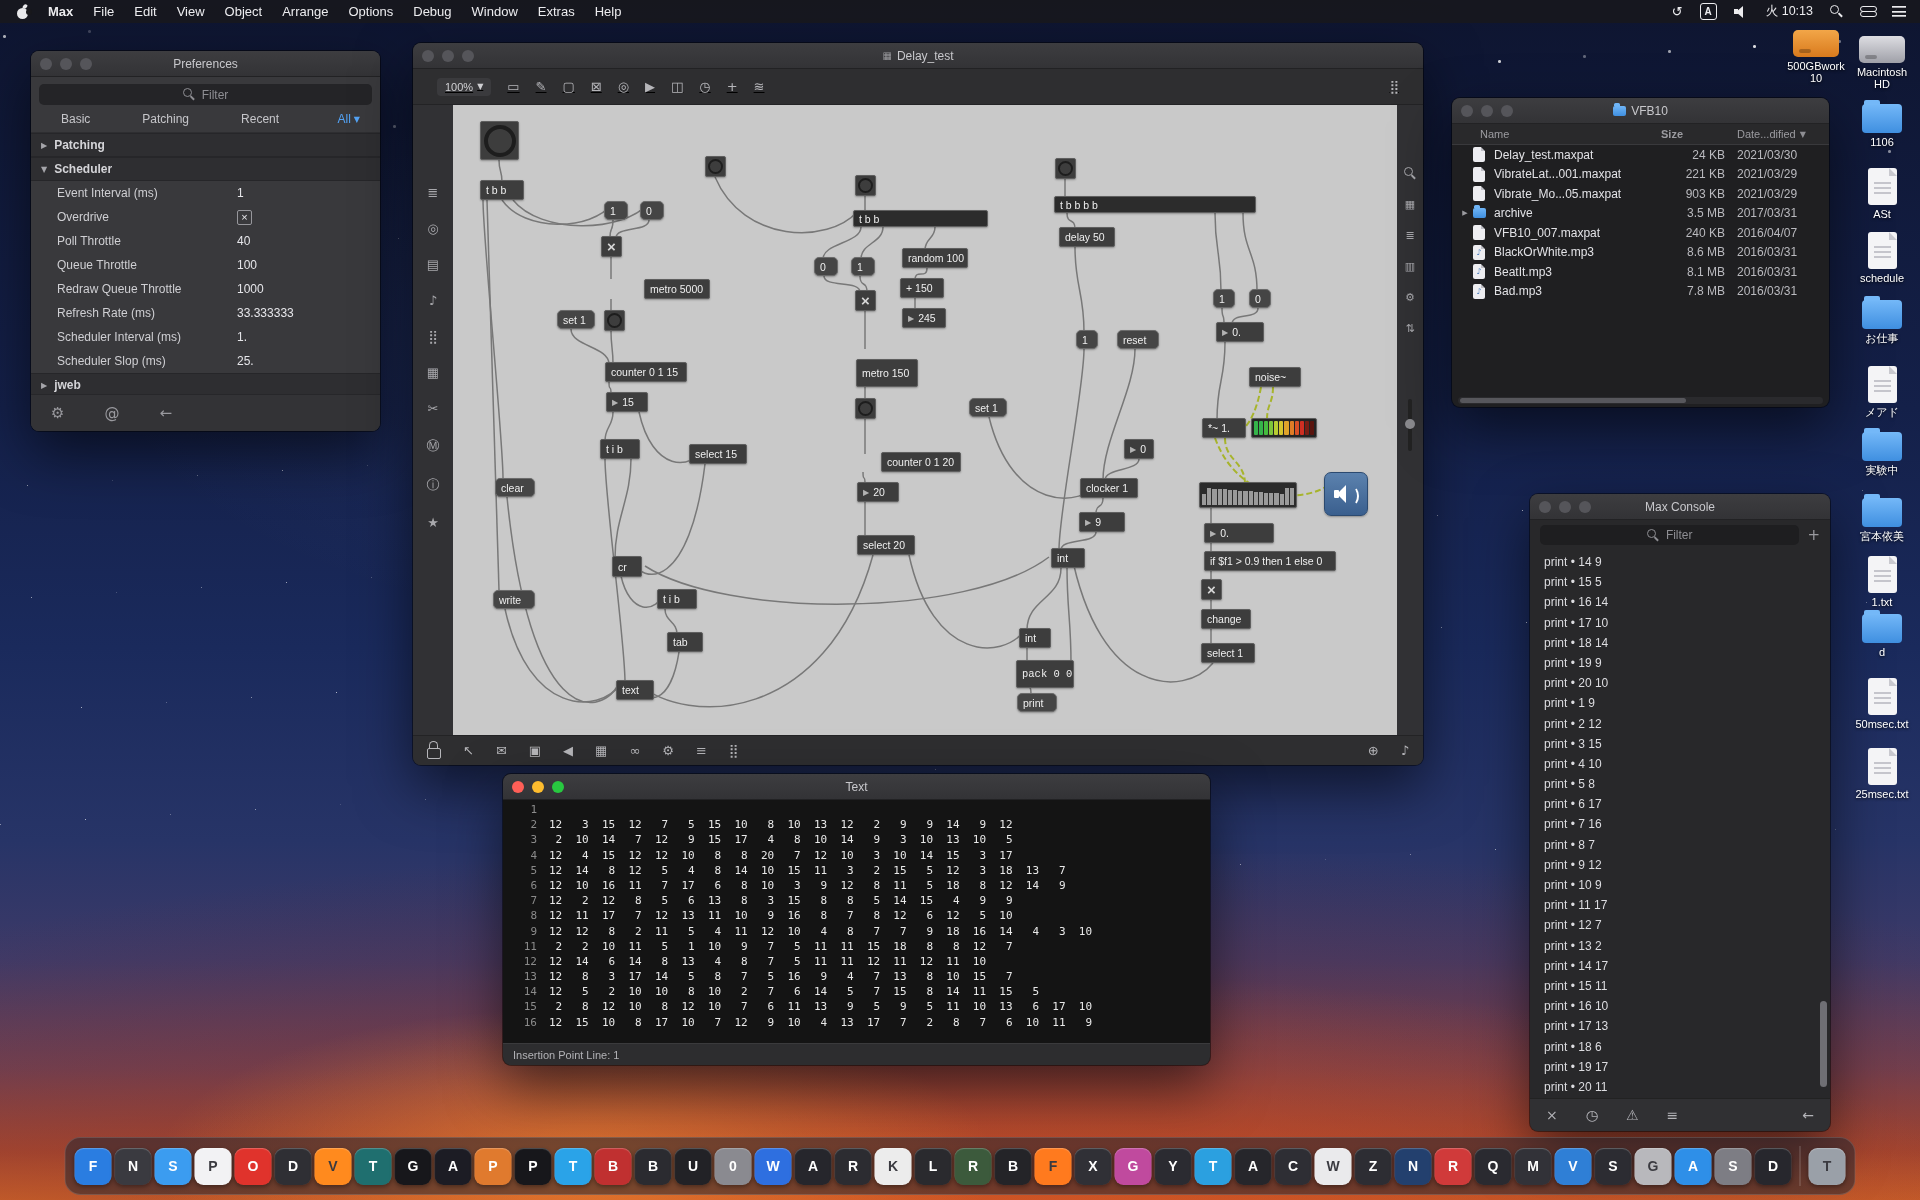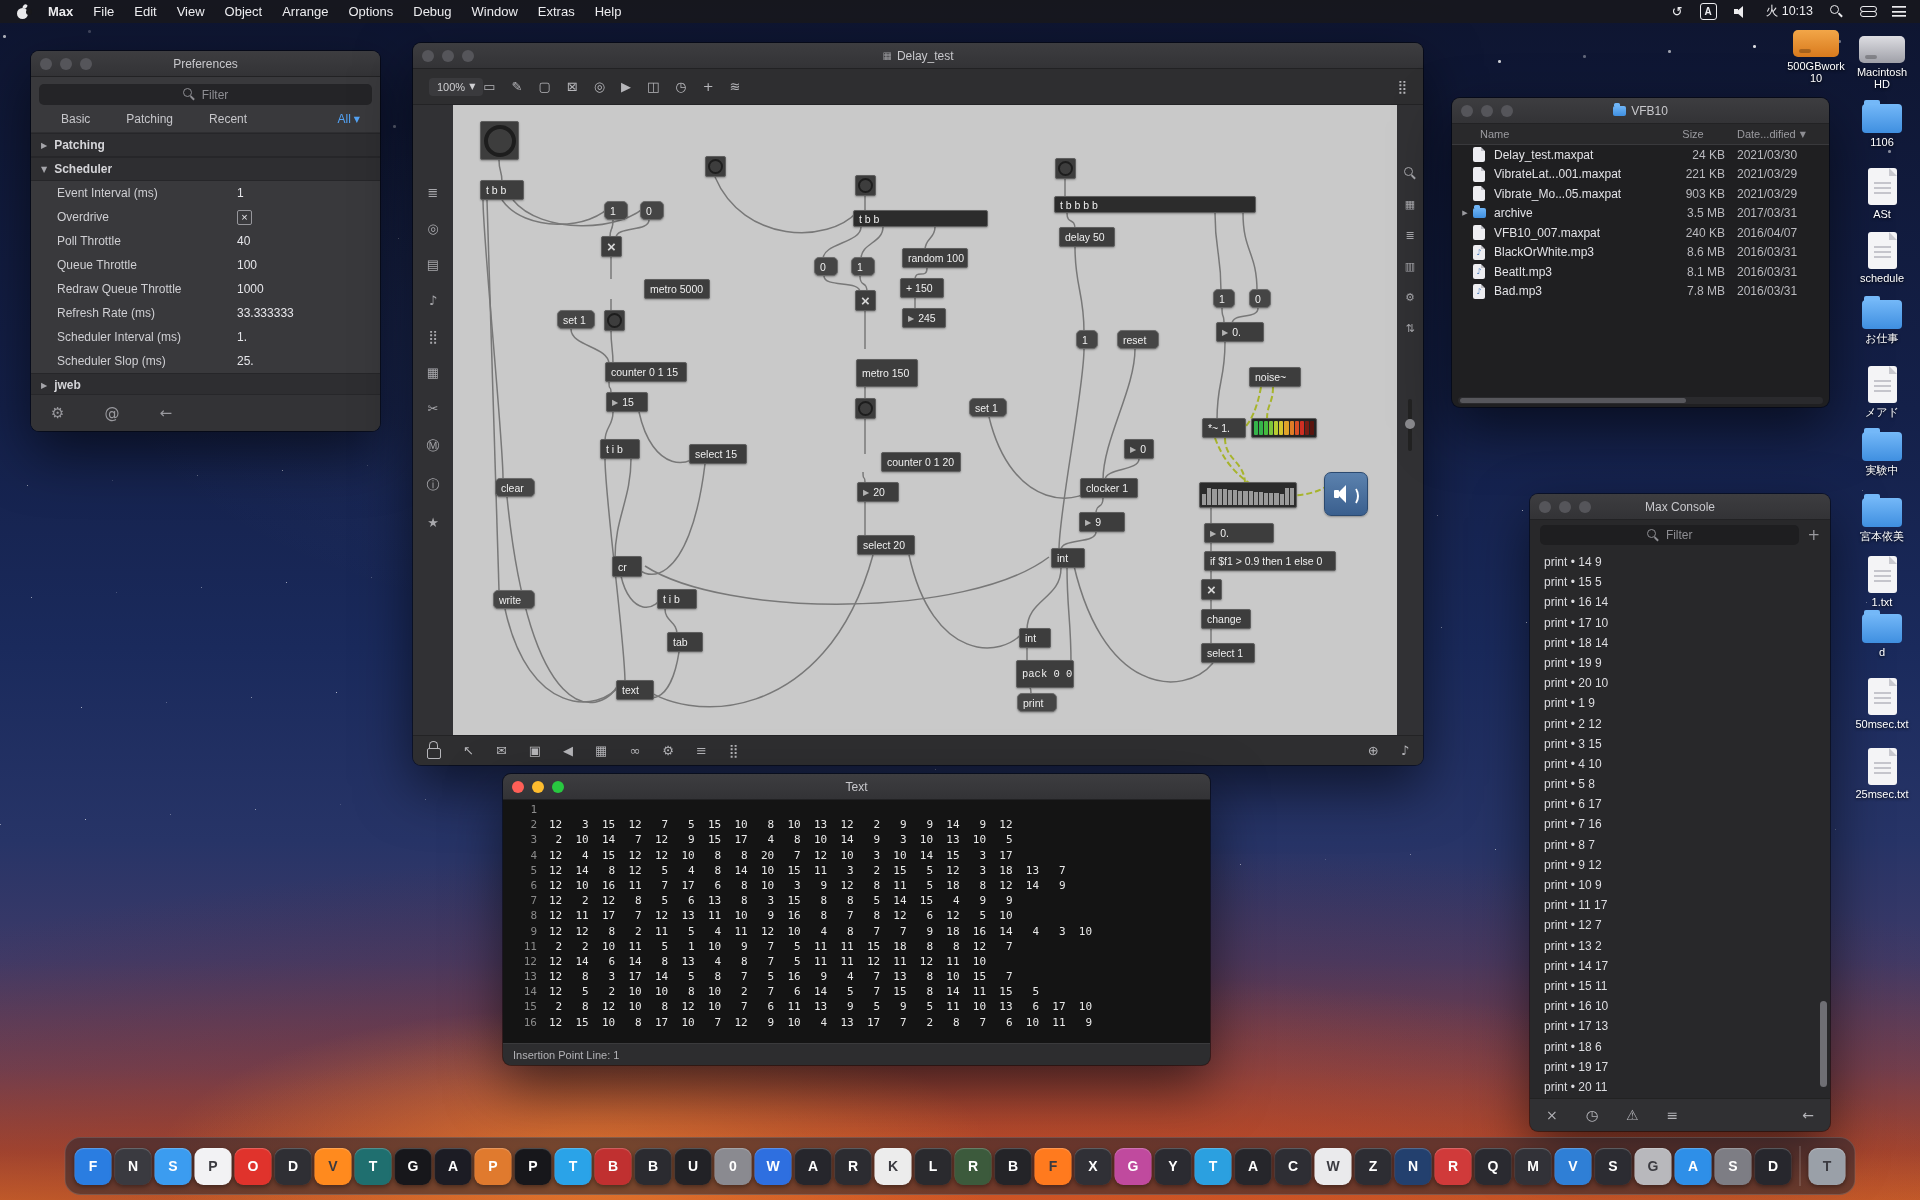--- a/index.html
+++ b/index.html
@@ -67,21 +67,21 @@
   .disc{font-size:8px;color:#a5a5aa;}
   .pref-row{position:relative;height:24px;display:flex;align-items:center;padding-left:26px;color:#cfcfd3;font-size:12px;}
   .pref-value{position:absolute;left:206px;color:#e6e6ea;}
   .pref-check{position:absolute;left:206px;width:13px;height:13px;border:1px solid #97979c;border-radius:2px;
     display:flex;align-items:center;justify-content:center;font-size:11px;color:#e8e8ec;line-height:1;}
   .pref-foot{position:absolute;bottom:0;left:0;right:0;height:36px;background:#333336;border-top:1px solid #27272a;
     display:flex;align-items:center;gap:40px;padding-left:20px;color:#9a9a9f;font-size:15px;}
   
   #patcher{left:413px;top:43px;width:1010px;height:722px;display:flex;flex-direction:column;}
   .pt-toolbar{height:35px;background:#2e2e30;border-bottom:1px solid #232325;display:flex;align-items:center;
-    padding:0 16px;flex:none;}
+    gap:16px;padding:0 24px;flex:none;text-decoration:underline;}
   .zoom-pill{background:#3a3a3d;border-radius:4px;padding:3px 8px;color:#cfcfd2;font-size:11px;display:flex;gap:4px;align-items:center;}
   .tb-ico{color:#b6b6ba;font-size:13px;}
   .pt-body{flex:1;display:flex;min-height:0;}
   .rail{width:40px;background:#313134;display:flex;flex-direction:column;align-items:center;gap:21px;
     padding-top:80px;color:#a8a8ac;font-size:13px;flex:none;}
   .rail.right{width:26px;padding-top:62px;gap:18px;font-size:11px;}
   .rail-slider{width:4px;height:52px;background:#222;border-radius:2px;position:relative;margin-top:46px;}
   .rail-slider::before{content:"";position:absolute;left:-3px;top:20px;width:10px;height:10px;background:#8a8a8e;border-radius:50%;}
   .canvas{flex:1;position:relative;background:#c9c9c9;overflow:hidden;}
   .pt-bottom{height:29px;background:#2e2e30;border-top:1px solid #232325;display:flex;align-items:center;
@@ -110,21 +110,21 @@
   .spk-box{position:absolute;left:0;top:5px;width:5px;height:8px;background:#fff;border-radius:1px;}
   .spk-cone{position:absolute;left:3px;top:0;border-top:9px solid transparent;border-bottom:9px solid transparent;border-right:9px solid #fff;}
   .spk-wave{position:absolute;left:11px;top:1px;width:10px;height:16px;border:2px solid transparent;border-right-color:#fff;border-radius:50%;}
   
   #finder{left:1452px;top:98px;width:377px;height:309px;background:#1f1f21;}
   .folder-mini{width:13px;height:10px;background:linear-gradient(#6fb5f7,#3f8fe0);border-radius:2px;position:relative;display:inline-block;}
   .folder-mini::before{content:"";position:absolute;top:-3px;left:1px;width:6px;height:3px;background:#6fb5f7;border-radius:1.5px 1.5px 0 0;}
   .f-header{height:20px;background:#29292b;border-bottom:1px solid #39393c;display:flex;align-items:center;
     font-size:11px;color:#9b9ba0;padding-left:28px;}
   .fh-name{flex:1;}
-  .fh-size{width:64px;text-align:center;}
+  .fh-size{width:64px;text-align:left;font-weight:bold;}
   .fh-date{width:92px;padding-left:12px;display:flex;align-items:center;gap:4px;}
   .f-row{height:19.5px;display:flex;align-items:center;font-size:12px;color:#e2e2e6;padding-left:8px;}
   .f-disc{width:10px;font-size:7px;color:#9b9ba0;text-align:center;}
   .f-ico{width:18px;display:flex;justify-content:center;}
   .fi-doc{width:12px;height:15px;background:#ededf1;border-radius:2px;position:relative;display:inline-flex;align-items:center;justify-content:center;font-size:8px;color:#4a7dbd;}
   .fi-doc::after{content:"";position:absolute;top:0;right:0;border-top:4px solid #1f1f21;border-left:4px solid #bfbfc6;}
   .fr-name{flex:1;display:flex;align-items:center;gap:6px;min-width:0;}
   .fr-size{width:64px;text-align:right;color:#bababf;}
   .fr-date{width:92px;padding-left:12px;color:#bababf;}
   .f-hscroll{position:absolute;bottom:3px;left:6px;right:6px;height:7px;background:#2a2a2d;border-radius:4px;}
@@ -202,21 +202,21 @@
           <span class="d-y"></span>
           <span class="d-g"></span>
         </div>
       <div class="title-center">Preferences</div>
     </div>
     <div class="pref-search">
       <span class="search-ico" style="color:#8e8e93"></span>
       <span>Filter</span>
     </div>
     <div class="pref-tabs">
-      <span id="pref-tabs-list" style="display:flex;gap:36px;">
+      <span id="pref-tabs-list" style="display:flex;gap:52px;">
           <span class="ptab">Basic</span>
           <span class="ptab">Patching</span>
           <span class="ptab">Recent</span>
         </span>
       <span class="ptab ptab-all">
           <span>All</span>
           <span class="glyph" style="font-size:8px">▼</span>
         </span>
     </div>
     <div id="pref-rows">

